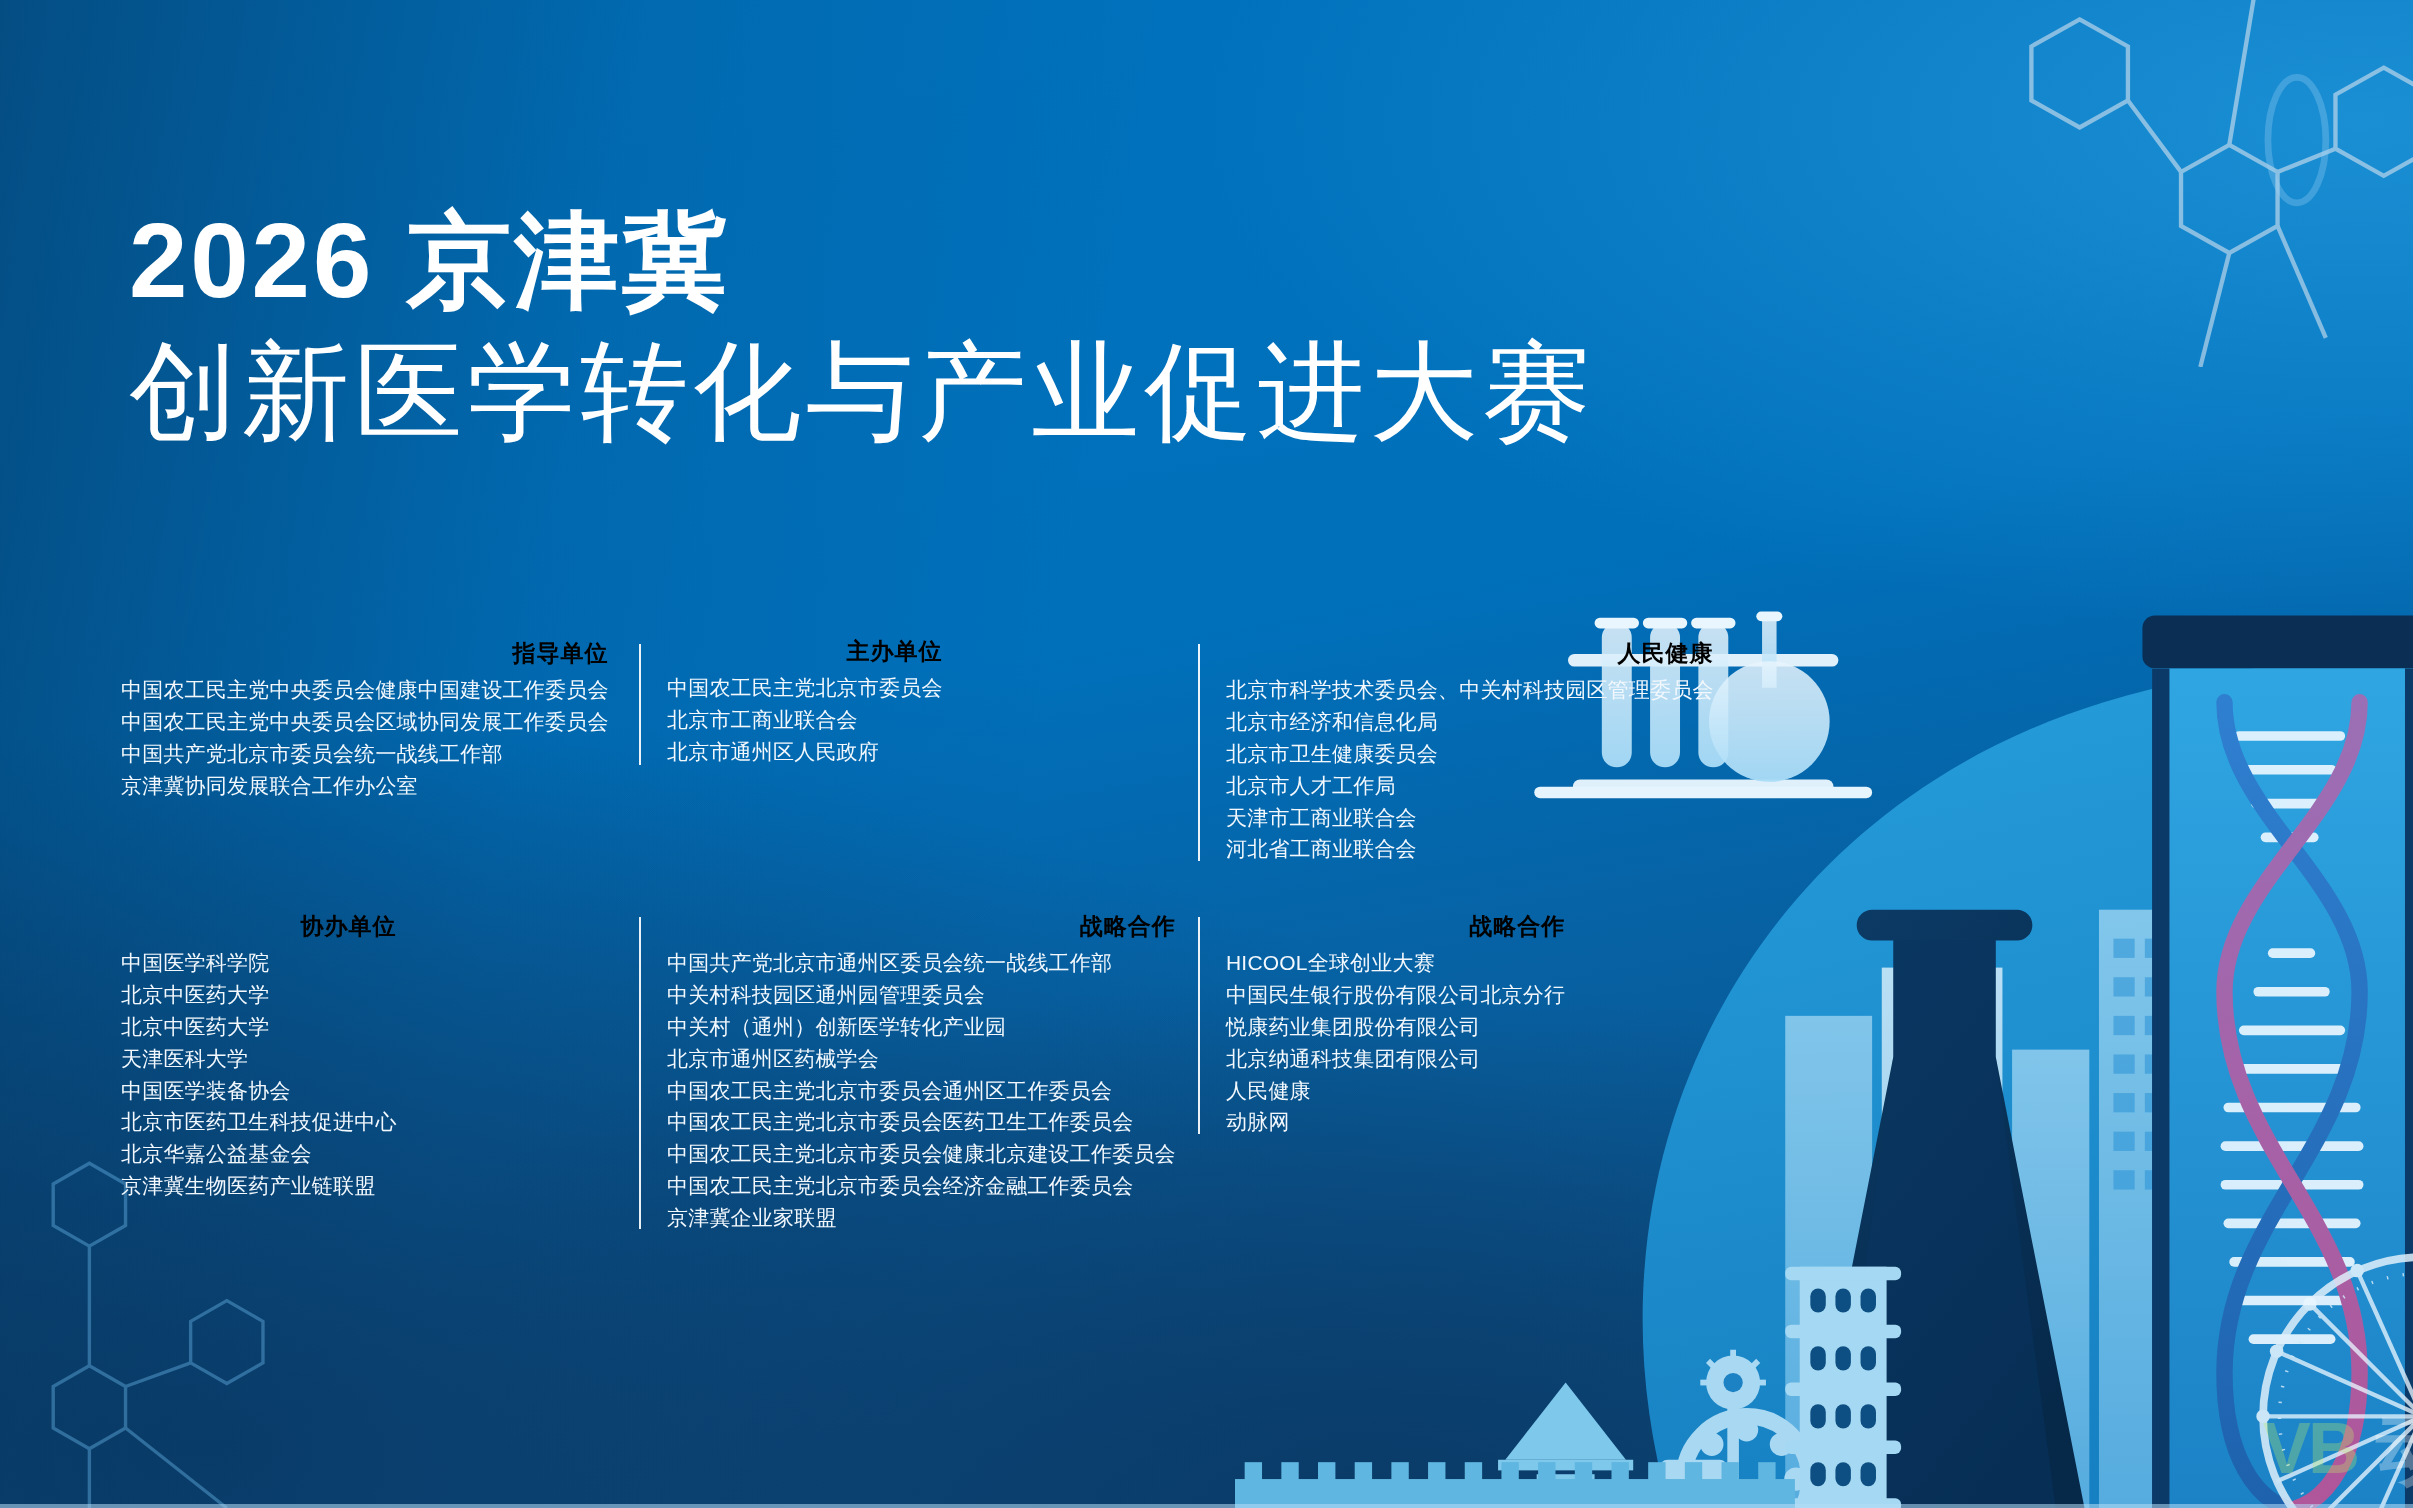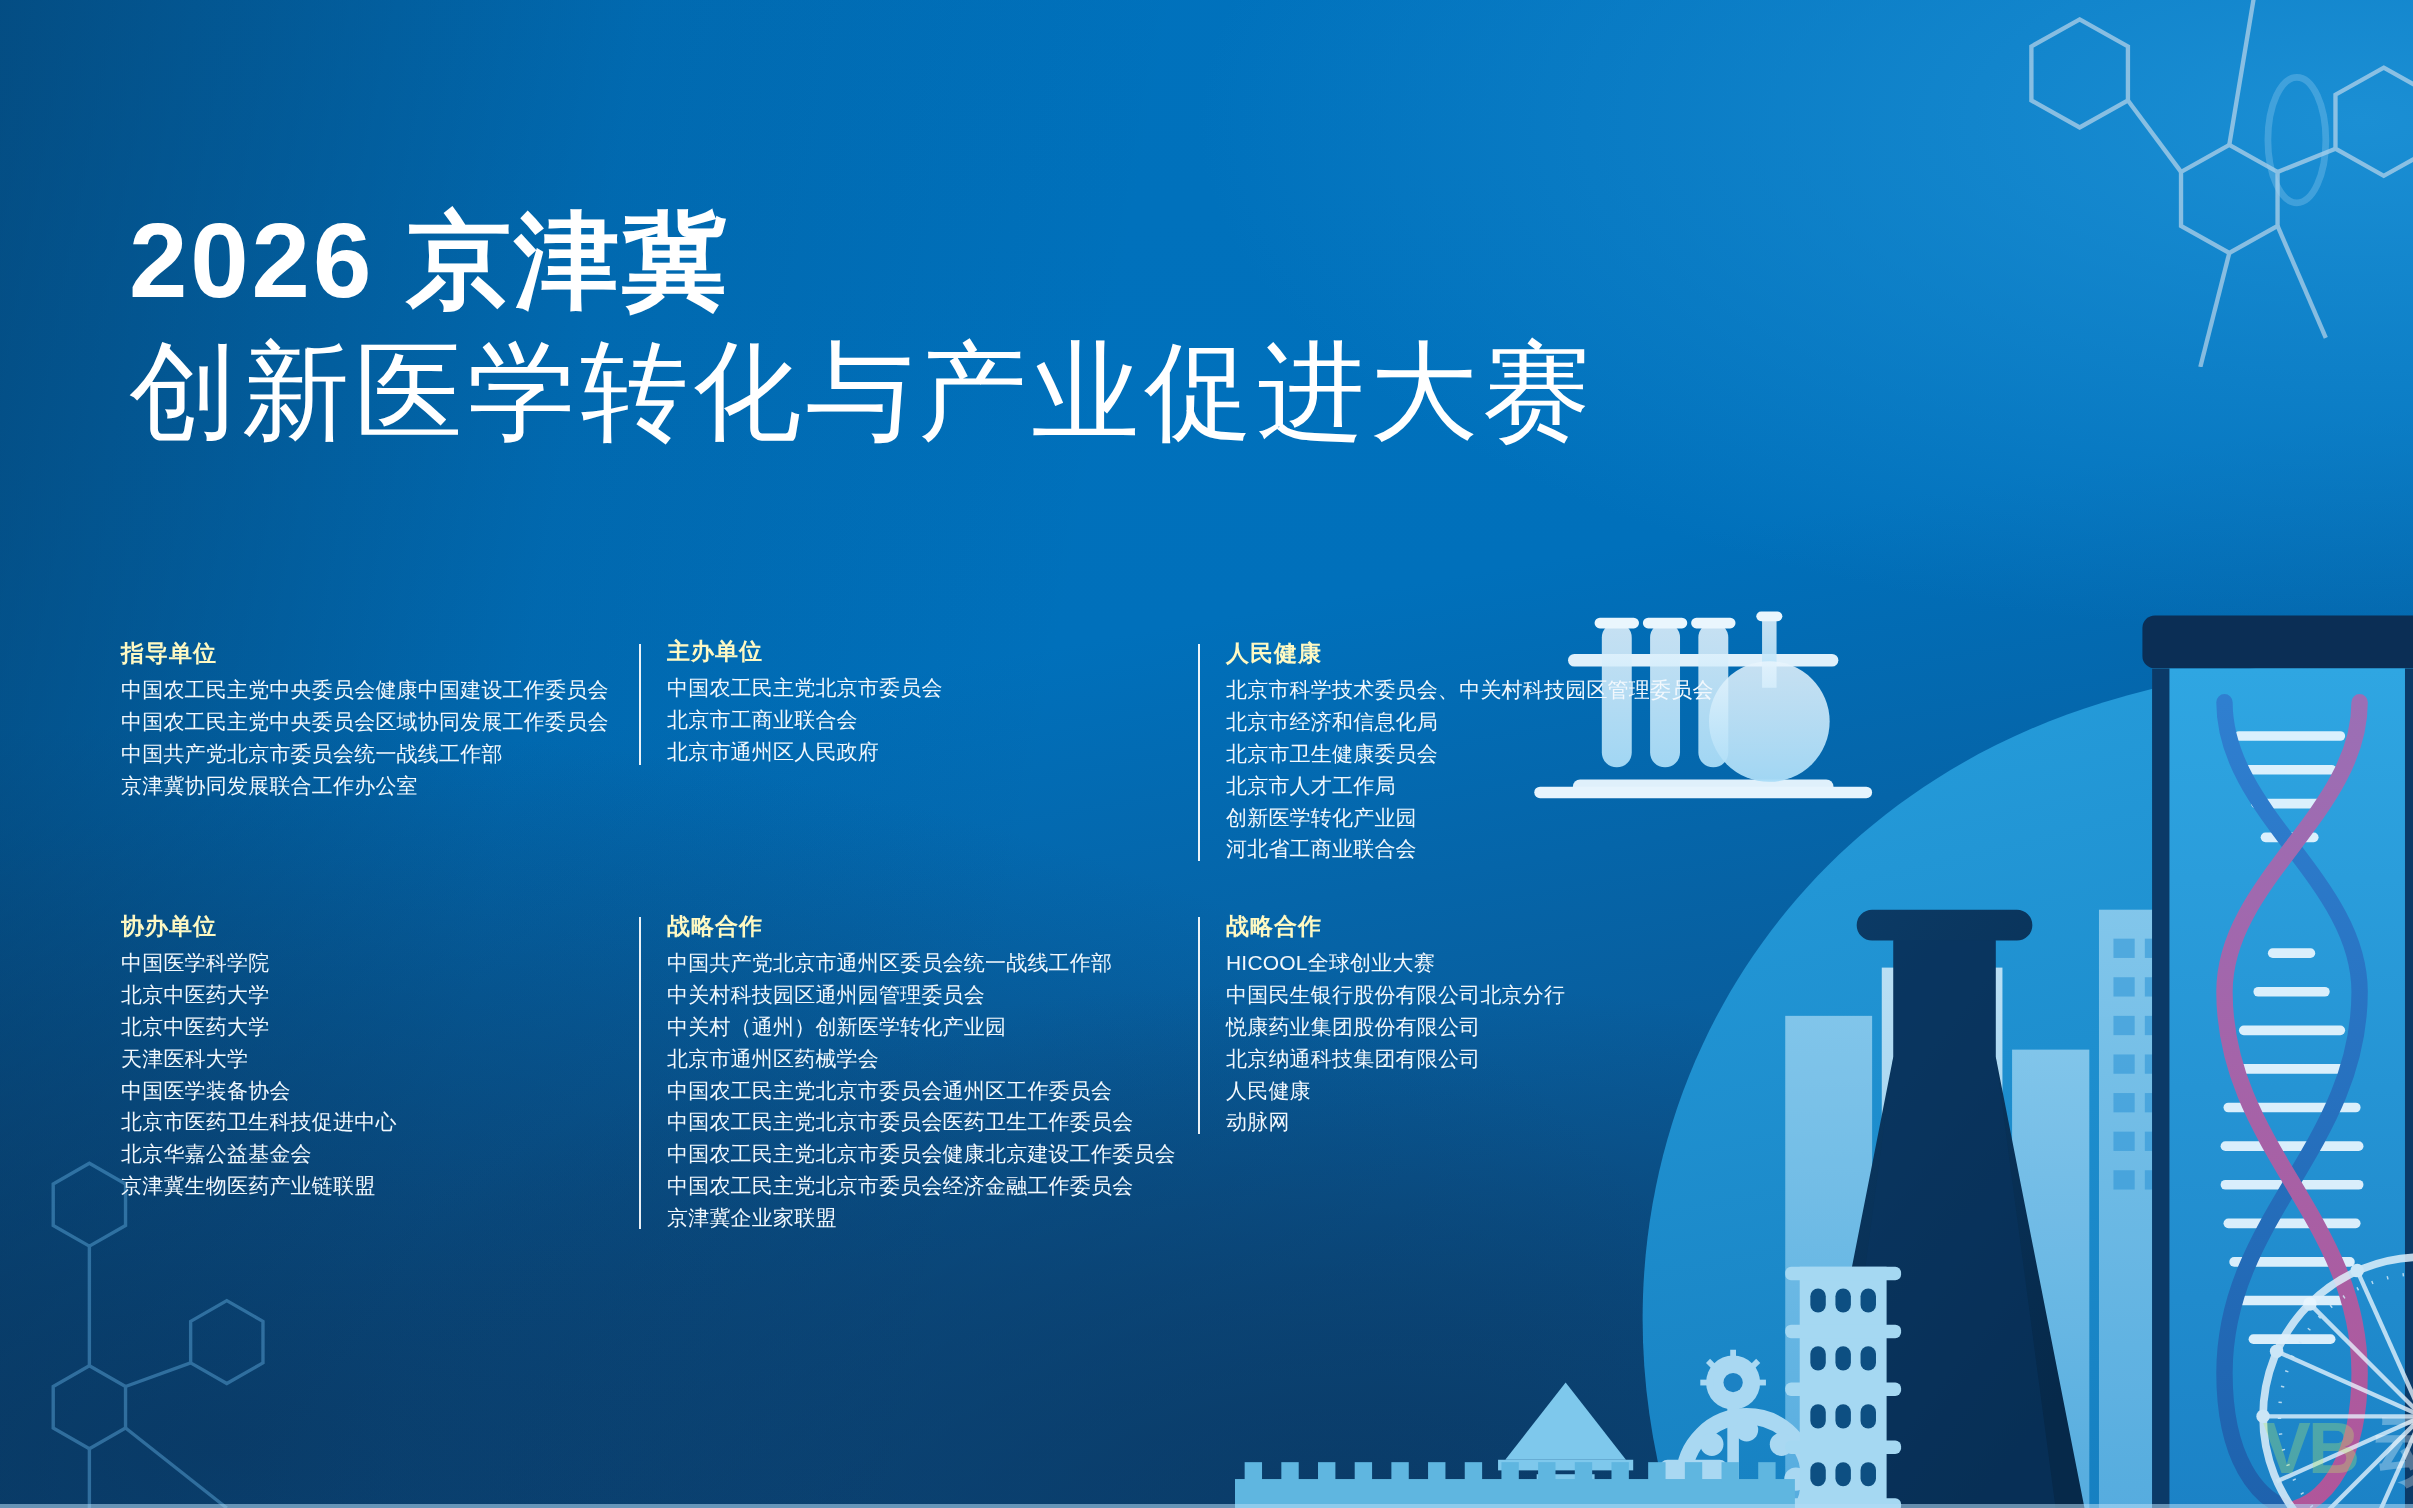--- a/index.html
+++ b/index.html
@@ -77,24 +77,25 @@
     left: -28px;
     top: 3.9px;
     bottom: 4.8px;
     width: 2.4px;
     background: #ffffff;
     opacity: 0.92;
   }
   .org-title {
     font-size: 23px;
     font-weight: 700;
-    color: #fef9c3;
+    color: #000000;
     letter-spacing: 1px;
     margin: 0 0 6.8px 0;
     line-height: 1.18;
+    text-align: right;
   }
   .org-list {
     list-style: none;
     margin: 0;
     padding: 0;
   }
   .org-list li {
     font-size: 21px;
     line-height: 1.52;
     color: #f2f8fd;
@@ -556,21 +557,21 @@
     </div>
 
     <div class="org-block blk-support">
       <span class="divider"></span>
       <h3 class="org-title">人民健康</h3>
       <ul class="org-list">
         <li>北京市科学技术委员会、中关村科技园区管理委员会</li>
         <li>北京市经济和信息化局</li>
         <li>北京市卫生健康委员会</li>
         <li>北京市人才工作局</li>
-        <li>创新医学转化产业园</li>
+        <li>天津市工商业联合会</li>
         <li>河北省工商业联合会</li>
       </ul>
     </div>
 
     <div class="org-block blk-coorg">
       <h3 class="org-title">协办单位</h3>
       <ul class="org-list">
         <li>中国医学科学院</li>
         <li>北京中医药大学</li>
         <li>北京中医药大学</li>

